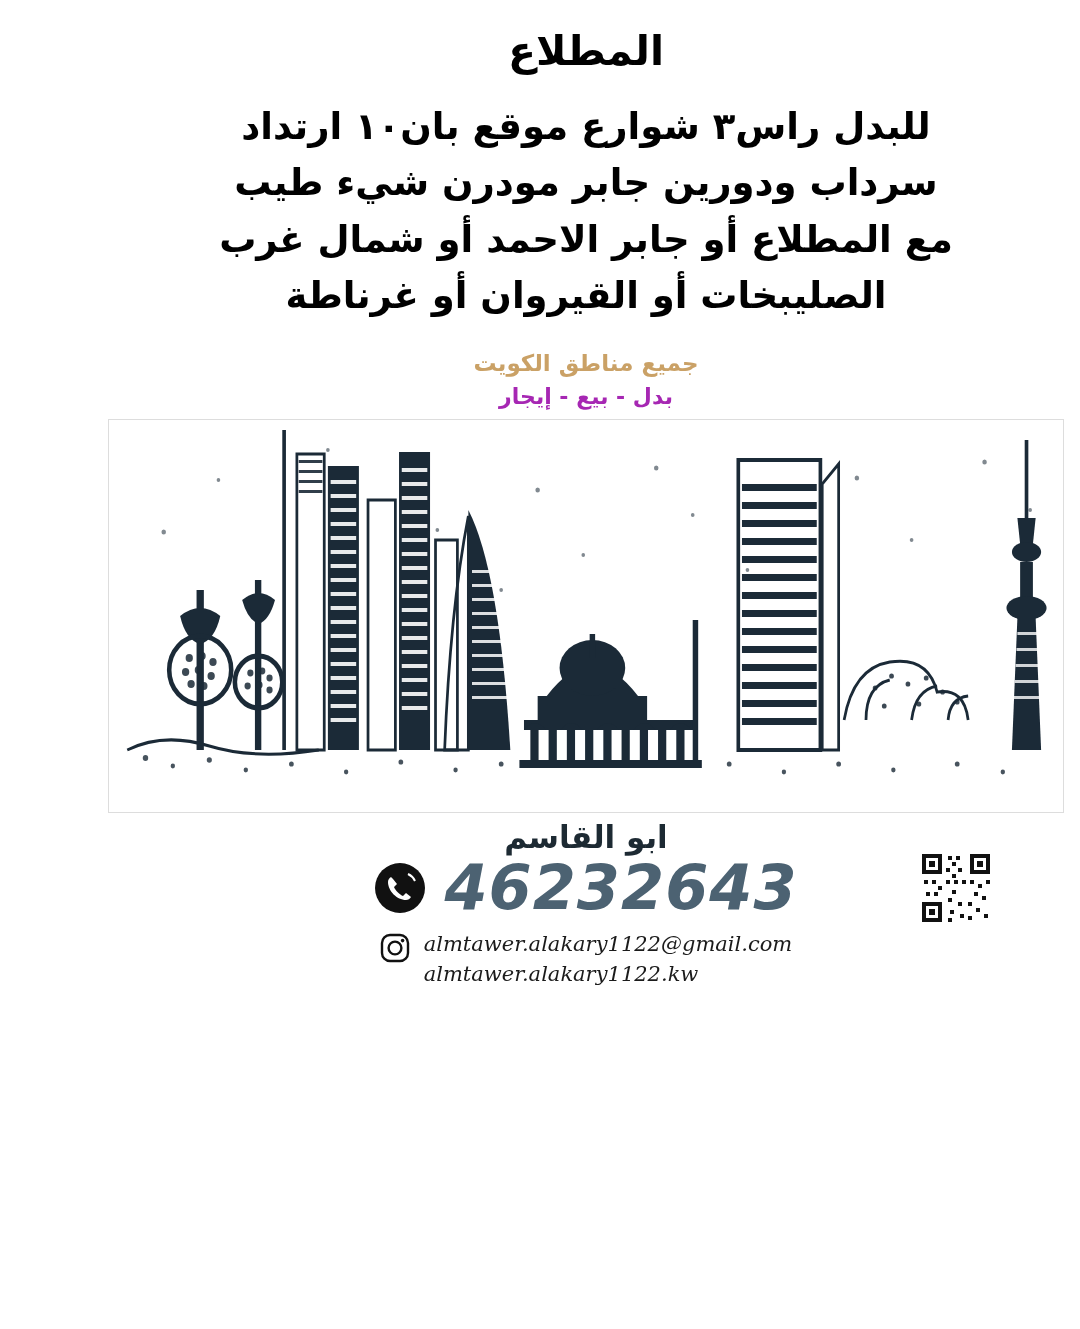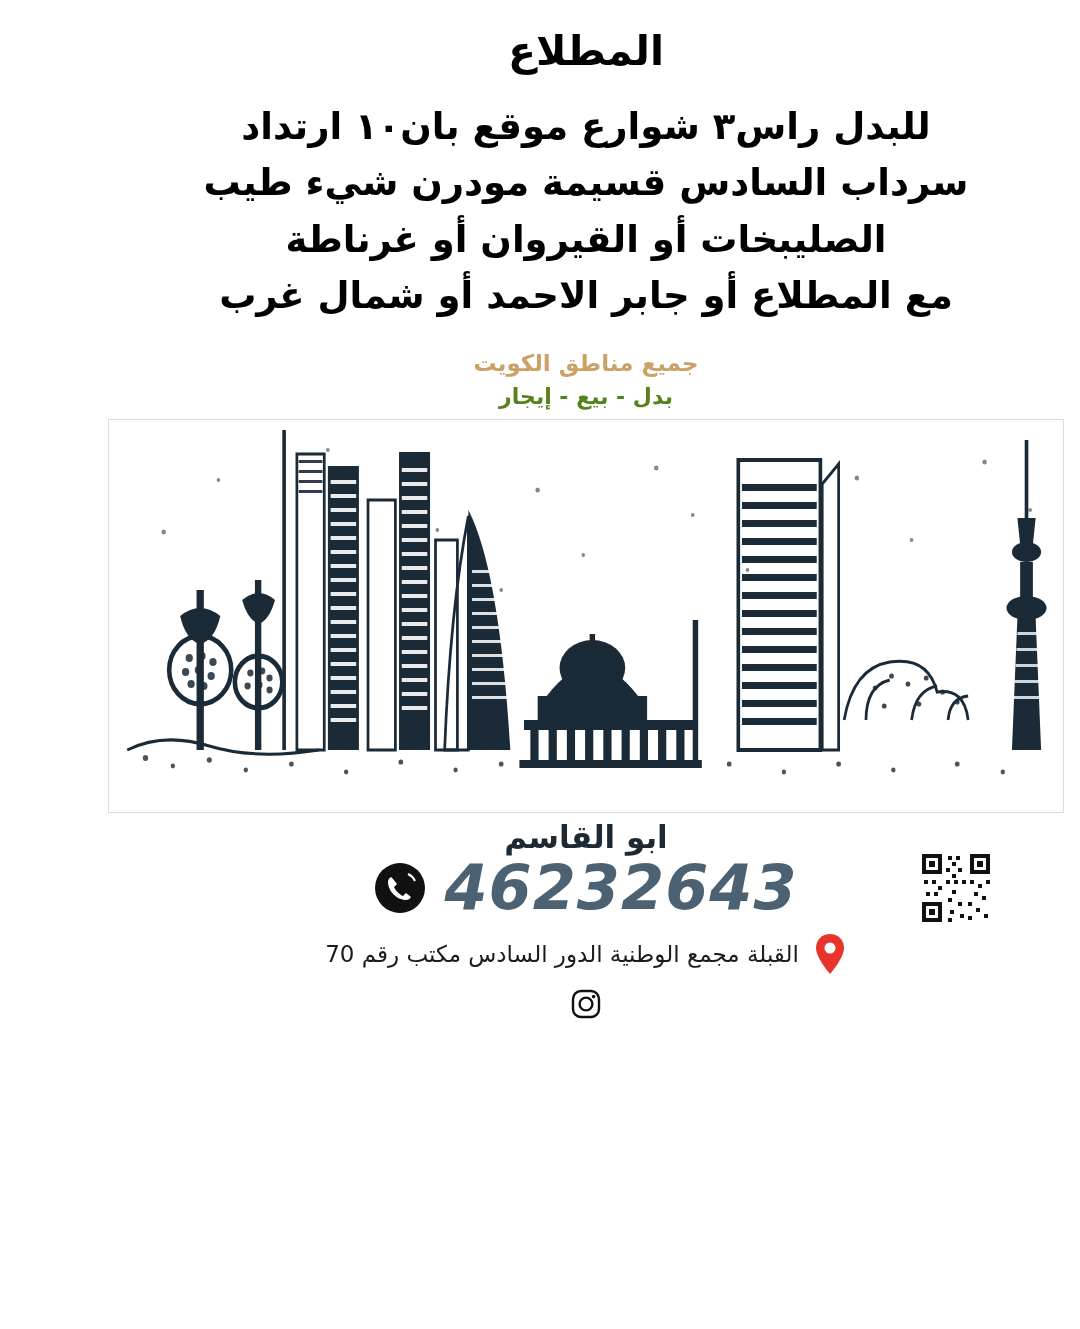--- a/index.html
+++ b/index.html
@@ -58,21 +58,21 @@
     direction: rtl;
   }
   .tagline-main {
     color: #c69a5a;
     font-size: 23px;
     font-weight: bold;
     line-height: 1.2;
     opacity: .92;
   }
   .tagline-sub {
-    color: #4d7c0f;
+    color: #a21caf;
     font-size: 22px;
     font-weight: bold;
     margin-top: 6px;
     opacity: .95;
   }
 
   
   .skyline-wrap {
     margin: 10px 16px 0 16px;
     border: 1px solid #dddddd;
@@ -162,23 +162,23 @@
 </style>
 </head>
 <body>
 
 <div class="page">
 
   <div class="headline-block">
     <div class="title">المطلاع</div>
     <div class="body-lines">
       <div class="body-line">للبدل راس٣ شوارع موقع بان١٠ ارتداد</div>
-      <div class="body-line">سرداب السادس قسيمة مودرن شيء طيب</div>
+      <div class="body-line">سرداب ودورين جابر مودرن شيء طيب</div>
+      <div class="body-line">مع المطلاع أو جابر الاحمد أو شمال غرب</div>
       <div class="body-line">الصليبخات أو القيروان أو غرناطة</div>
-      <div class="body-line">مع المطلاع أو جابر الاحمد أو شمال غرب</div>
     </div>
   </div>
 
   <div class="tagline-wrap">
     <div class="tagline-main">جميع مناطق الكويت</div>
     <div class="tagline-sub">بدل - بيع - إيجار</div>
   </div>
 
   <div class="skyline-wrap">
     <svg viewBox="0 0 1046 392" preserveAspectRatio="none" aria-hidden="true">
@@ -451,34 +451,29 @@
               <rect x="30" y="48" width="4" height="4"></rect>
               <rect x="40" y="52" width="4" height="4"></rect>
             <rect x="32" y="60" width="4" height="4"></rect>
               <rect x="42" y="64" width="4" height="4"></rect>
               <rect x="30" y="68" width="4" height="4"></rect>
           </g>
         </svg>
       </span>
     </div>
 
-    <div class="address-row">
-      <span class="pin-icon">
-        <svg viewBox="0 0 34 42" aria-hidden="true">
-          <path d="M17 1C9 1 3 7 3 15c0 10 14 26 14 26s14-16 14-26c0-8-6-14-14-14z" fill="#e8352b"></path>
-          <circle cx="17" cy="15" r="5.5" fill="#ffffff"></circle>
-        </svg>
-      </span>
-      <span class="address-text">القبلة مجمع الوطنية الدور السادس مكتب رقم 70</span>
-    </div>
 
     <div class="social-row">
       <span class="ig-icon">
         <svg viewBox="0 0 30 30" aria-hidden="true">
           <rect x="2" y="2" width="26" height="26" rx="8" ry="8" fill="none" stroke="#111111" stroke-width="2.4"></rect>
           <circle cx="15" cy="15" r="6.4" fill="none" stroke="#111111" stroke-width="2.4"></circle>
           <circle cx="22.6" cy="7.6" r="1.8" fill="#111111"></circle>
         </svg>
       </span>
+      <span class="social-lines">
+        <div class="social-line">almtawer.alakary1122@gmail.com</div>
+        <div class="social-line">almtawer.alakary1122.kw</div>
+      </span>
     </div>
 
   </div>
 </div>
 
 </body></html>

